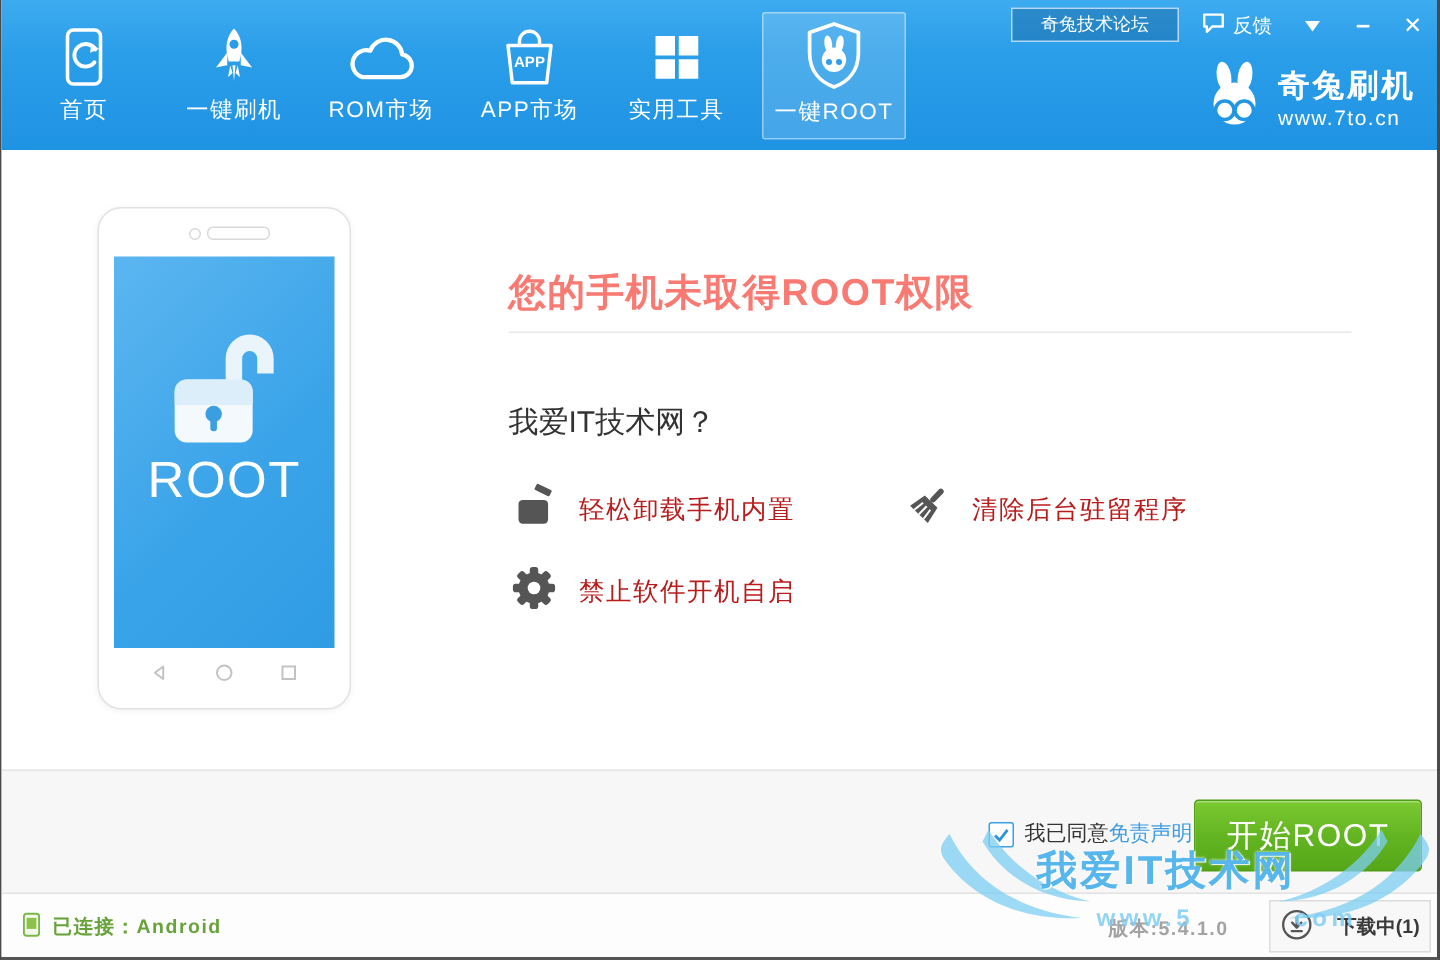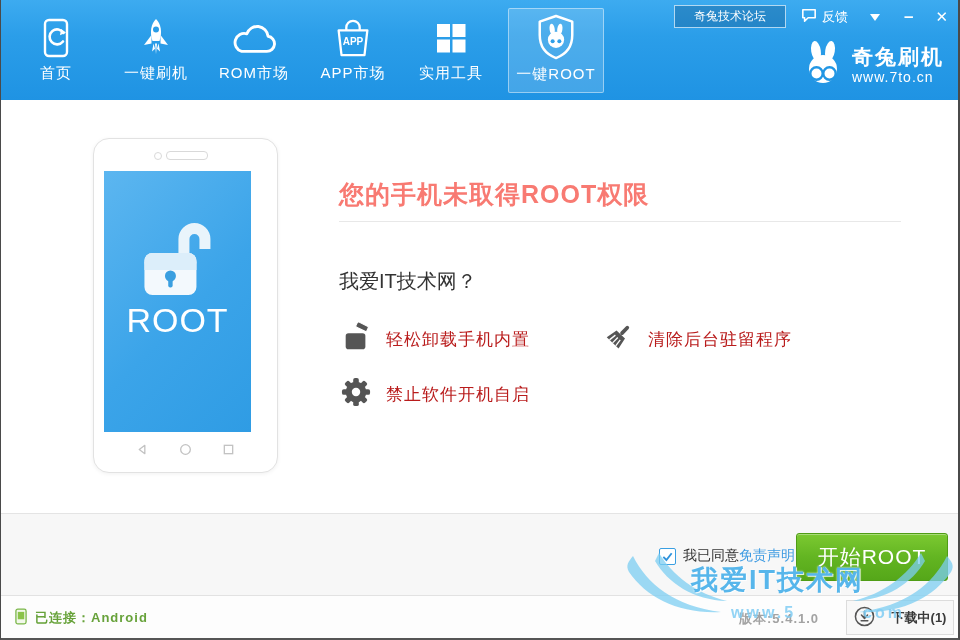--- a/index.html
+++ b/index.html
@@ -14,26 +14,26 @@
   .nav-icon{height:52px;display:flex;align-items:flex-end;justify-content:center;}
   .nav-label{font-size:15px;margin-top:4px;letter-spacing:1px;}
   .titlebar{position:absolute;top:5px;right:10px;display:flex;align-items:center;color:#fff;}
   .forum-btn{font-size:12px;padding:2px 19px;background:rgba(10,70,120,0.30);
              border:1px solid rgba(225,243,255,0.75);cursor:pointer;}
   .feedback{display:flex;align-items:center;gap:5px;font-size:13px;margin-left:15px;cursor:pointer;}
   .caret{width:0;height:0;border:5px solid transparent;border-top:7px solid #fff;margin-left:22px;margin-top:6px;cursor:pointer;}
   .win-min{font-size:17px;font-weight:bold;margin-left:24px;line-height:14px;cursor:pointer;}
   .win-close{font-size:15px;font-weight:bold;margin-left:22px;cursor:pointer;}
   .brand{position:absolute;right:14px;top:40px;display:flex;align-items:center;gap:8px;color:#fff;}
-  .brand-name{font-size:21px;font-weight:bold;letter-spacing:2px;line-height:1.1;font-family:Liberation Serif, serif;}
+  .brand-name{font-size:21px;font-weight:bold;letter-spacing:2px;line-height:1.1;}
   .brand-url{font-size:14px;letter-spacing:1px;}
   
   .main{position:absolute;left:0;top:100px;right:0;height:413px;background:#fff;}
-  .phone{position:absolute;left:92px;top:38px;width:167px;height:333px;background:#fff;
-         border:1px solid #e2e2e2;border-radius:16px;box-shadow:0 1px 4px rgba(0,0,0,0.06);padding-left:16px;}
+  .phone{position:absolute;left:64px;top:38px;width:167px;height:333px;background:#fff;
+         border:1px solid #e2e2e2;border-radius:16px;box-shadow:0 1px 4px rgba(0,0,0,0.06);}
   .phone-cam{position:absolute;left:60px;top:13px;width:6px;height:6px;border:1px solid #d9d9d9;border-radius:50%;}
   .phone-speaker{position:absolute;left:72px;top:12px;width:40px;height:7px;border:1px solid #d9d9d9;border-radius:4px;}
   .phone-screen{position:absolute;left:10px;top:32px;width:147px;height:261px;
                 background:linear-gradient(135deg,#5cb6f0 0%,#3ba4e9 55%,#2f9ce4 100%);}
   .lock-wrap{position:absolute;left:50%;top:42px;transform:translateX(-46%);}
   .root-label{position:absolute;left:0;right:0;top:130px;text-align:center;color:#fff;
               font-size:34px;letter-spacing:1px;font-weight:400;}
   .phone-nav{position:absolute;left:0;right:0;bottom:12px;display:flex;justify-content:center;gap:30px;align-items:center;}
   .main-title{position:absolute;left:338px;top:78px;font-size:25px;font-weight:bold;color:#f87a72;letter-spacing:1px;}
   .divider{position:absolute;left:338px;top:121px;width:562px;height:1px;background:#e8e8e8;}

